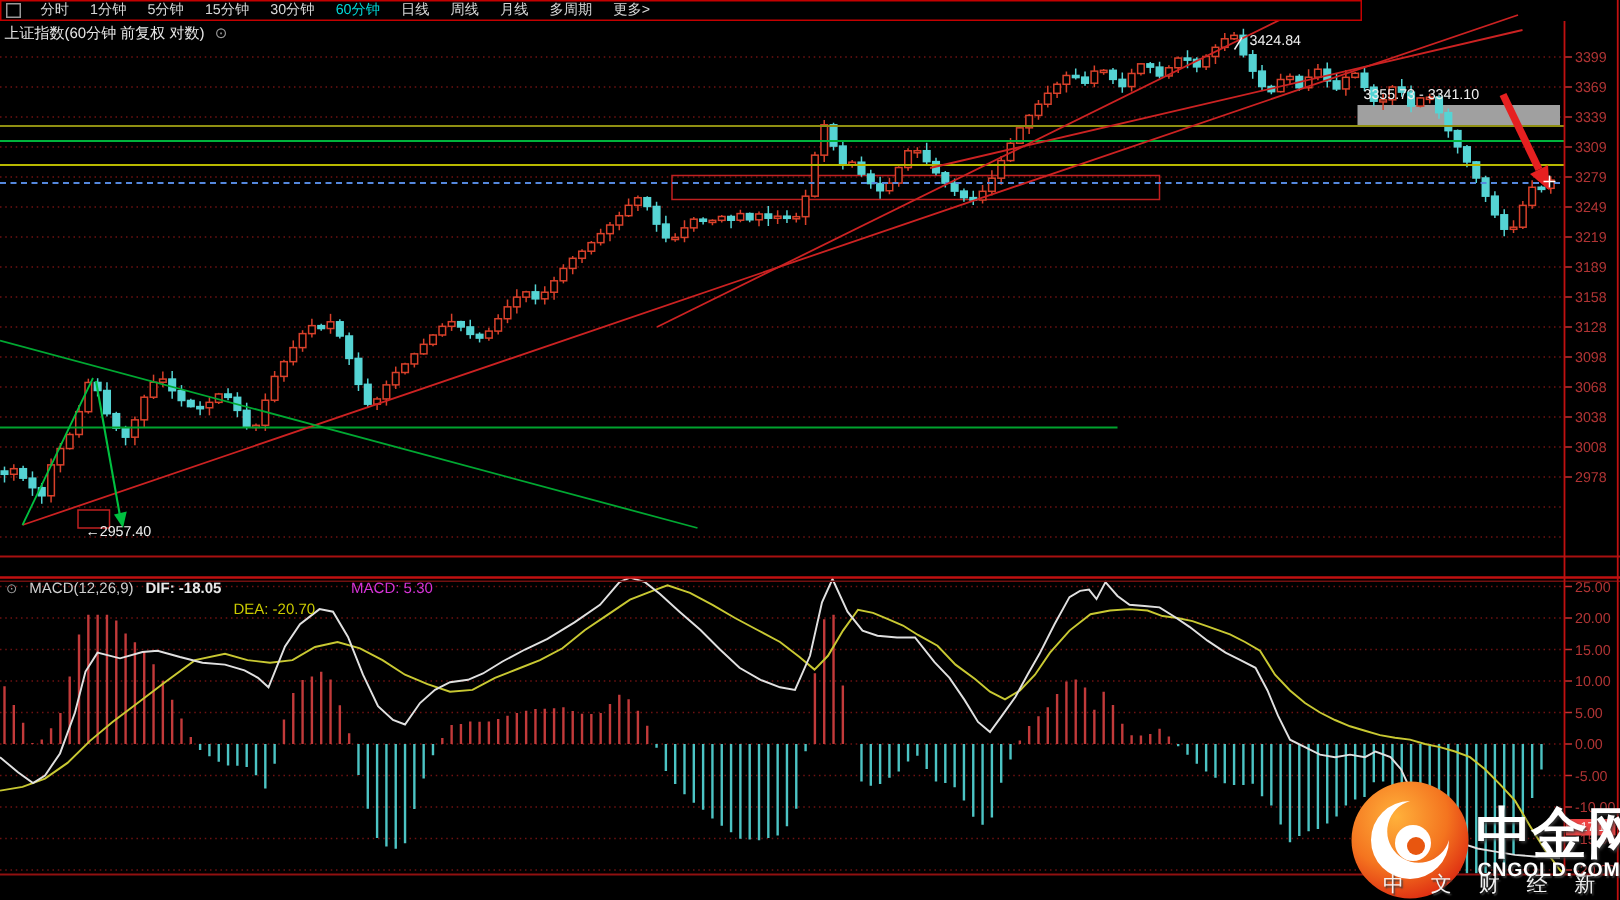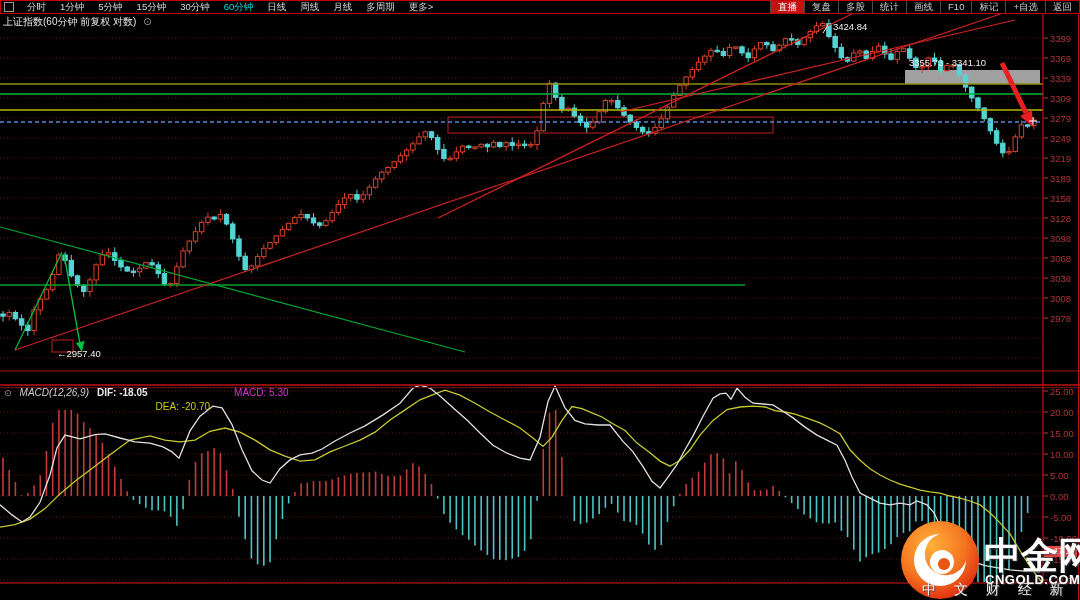--- a/index.html
+++ b/index.html
@@ -1,37 +1,37 @@
 <!DOCTYPE html>
 <html><head>
 <meta charset="utf-8">
 <style>
   html,body{margin:0;padding:0;background:#000;width:1080px;height:600px;overflow:hidden;
     font-family:"Liberation Sans","DejaVu Sans",sans-serif;}
   #stage{position:relative;width:1080px;height:600px;background:#000;}
   #chart{position:absolute;left:0;top:0;z-index:1;}
   svg text{font-family:"Liberation Sans","DejaVu Sans",sans-serif;}
 
-  #toolbar{position:absolute;left:0;top:0;width:1080px;height:14px;box-sizing:border-box;
+  #toolbar{position:absolute;left:0;top:0;width:908px;height:14px;box-sizing:border-box;
     border:1px solid #c40000;display:flex;justify-content:space-between;align-items:center;
     font-size:9.5px;line-height:12px;color:#d8d8d8;z-index:3;background:#000;}
   .periods{display:flex;align-items:center;}
   .win-ico{width:8px;height:8px;border:1px solid #999;margin:0 6px 0 3px;display:inline-block;}
   .period{padding:0 7px;cursor:default;white-space:nowrap;}
   .period.active{color:#00d9d9;}
   .rmenu{display:flex;align-items:center;height:12px;}
   .rmenu .itm{padding:0 7px;border-left:1px solid #4a4a4a;white-space:nowrap;color:#cfcfcf;}
   .rmenu .itm.hl{background:#c41111;color:#fff;}
 
   #titlerow{position:absolute;left:3px;top:15px;font-size:10px;color:#e6e6e6;z-index:3;}
   #titlerow .gear{color:#9a9a9a;margin-left:4px;}
 
   #macdrow{position:absolute;left:4px;top:373px;font-size:10px;z-index:3;display:flex;gap:8px;align-items:center;}
   #macdrow .ico{color:#9a9a9a;font-size:9px;}
-  #macdrow .lbl{color:#cfcfcf;font-style:italic;}
+  #macdrow .lbl{color:#cfcfcf;}
   #macdrow .dif{color:#e8e8e8;font-weight:bold;}
   #macdrow .dea{color:#cbcb00;margin-top:28px;}
   #macdrow .mcd{color:#d633d6;margin-left:16px;}
 
   #badge{position:absolute;left:1044px;top:546px;width:33px;height:11px;background:#ef4444;
     color:#fff;font-size:8.5px;line-height:11px;text-align:center;z-index:4;}
 
   #wm{position:absolute;left:0;top:0;width:1080px;height:600px;z-index:8;pointer-events:none;}
   #wm-logo{position:absolute;left:898px;top:518px;width:84px;height:84px;}
   #wm-brand{position:absolute;left:984px;top:531px;font-size:37px;font-weight:bold;color:#fff;
@@ -702,31 +702,20 @@
         <span class="period">5分钟</span>
         <span class="period">15分钟</span>
         <span class="period">30分钟</span>
         <span class="period active">60分钟</span>
         <span class="period">日线</span>
         <span class="period">周线</span>
         <span class="period">月线</span>
         <span class="period">多周期</span>
         <span class="period">更多&gt;</span>
       </div>
-    <div class="rmenu">
-        <span class="itm hl">直播</span>
-        <span class="itm">复盘</span>
-        <span class="itm">多股</span>
-        <span class="itm">统计</span>
-        <span class="itm">画线</span>
-        <span class="itm">F10</span>
-        <span class="itm">标记</span>
-        <span class="itm">+自选</span>
-        <span class="itm">返回</span>
-      </div>
   </div>
 
   <div id="titlerow">
     <span>上证指数(60分钟 前复权 对数)</span>
     <span class="gear">⊙</span>
   </div>
 
   <div id="macdrow">
     <span class="ico">⊙</span>
     <span class="lbl">MACD(12,26,9)</span>

